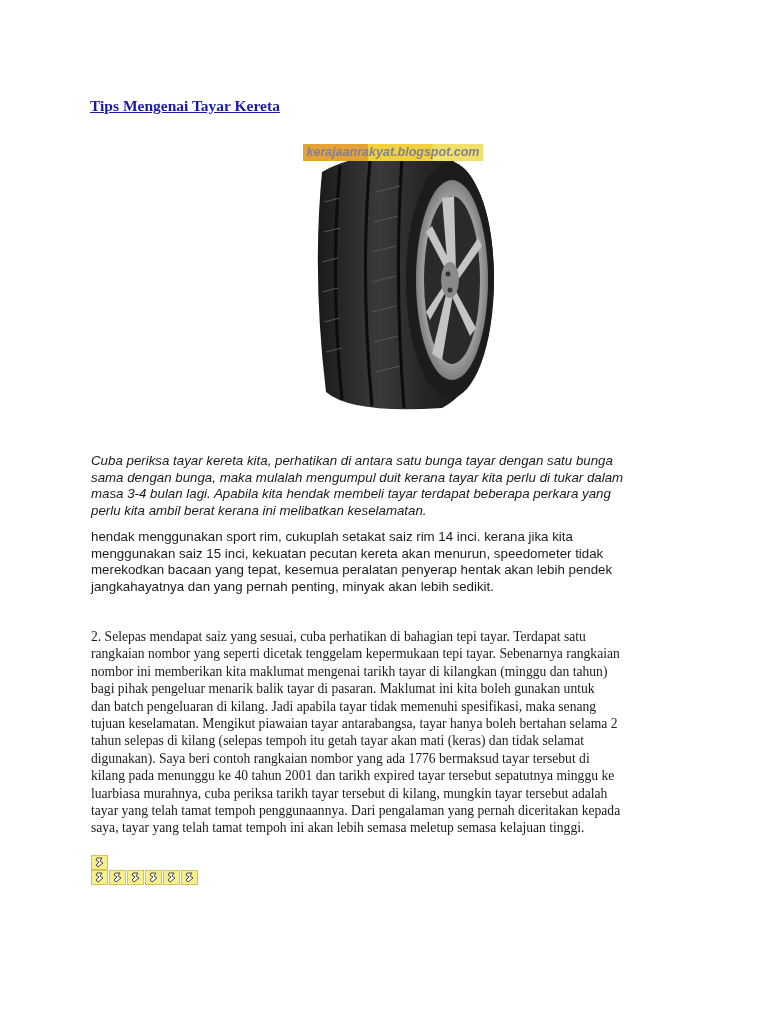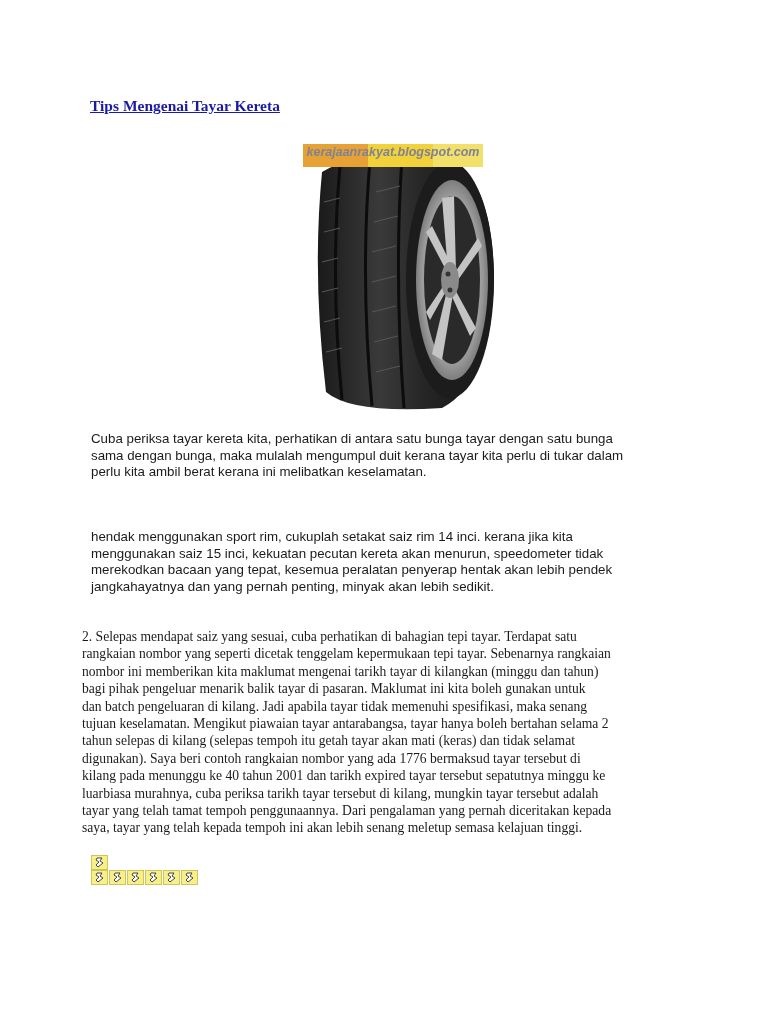--- a/index.html
+++ b/index.html
@@ -4,33 +4,33 @@
   <style>
     html, body { margin: 0; padding: 0; background: #ffffff; }
     body { width: 768px; height: 1024px; position: relative; overflow: hidden; }
     .title {
       position: absolute; left: 90px; top: 97px;
       font-family: "Liberation Serif", serif; font-size: 15.5px; font-weight: bold;
       color: #1a1aa6; text-decoration: underline; white-space: nowrap;
     }
     .figure { position: absolute; left: 292px; top: 142px; width: 206px; height: 268px; }
     .watermark {
-      position: absolute; left: 303px; top: 144px; width: 180px; height: 23px;
+      position: absolute; left: 303px; top: 144px; width: 180px; height: 17px;
       background: linear-gradient(to right, #e7a235 0%, #e7a235 36%, #f2d23a 36%, #f2d23a 72%, #f2e06a 72%, #f2e06a 100%);
       font-family: "Liberation Sans", sans-serif; font-style: italic; font-weight: bold;
       font-size: 12.5px; color: #7f8296; line-height: 17px; text-align: center;
       white-space: nowrap; z-index: 3;
     }
     .sans-block {
       position: absolute; left: 91px; width: 600px;
       font-family: "Liberation Sans", sans-serif; font-size: 13.3px; line-height: 16.6px;
       color: #1b1b1b;
     }
     .serif-block {
-      position: absolute; left: 82px; width: 600px;
+      position: absolute; left: 91px; width: 600px;
       font-family: "Liberation Serif", serif; font-size: 13.6px; line-height: 17.4px;
       color: #1b1b1b;
     }
     .line { display: block; white-space: nowrap; }
     .icon-grid { position: absolute; left: 91px; top: 855px; }
     .icon-row { display: flex; }
     .ic {
       width: 17px; height: 15px; background: #f6ef8a; border: 1px solid #cfc55a;
       box-sizing: border-box; margin-right: 1px; display: flex; align-items: center; justify-content: center;
     }
@@ -92,23 +92,24 @@
       <polygon points="154,140 134,170 138,178 158,142"></polygon>
     </g>
     <ellipse cx="158" cy="138" rx="9" ry="18" fill="#8a8a8a"></ellipse>
     <circle cx="156" cy="132" r="2.5" fill="#333"></circle>
     <circle cx="158" cy="148" r="2.5" fill="#333"></circle>
   </svg>
 </div>
 
 <div class="watermark">kerajaanrakyat.blogspot.com</div>
 
-<div class="sans-block" style="top:431px;">
+<div class="sans-block" style="top:453px;font-style:italic;">
   <span class="line">Cuba periksa tayar kereta kita, perhatikan di antara satu bunga tayar dengan satu bunga</span>
   <span class="line">sama dengan bunga, maka mulalah mengumpul duit kerana tayar kita perlu di tukar dalam</span>
+  <span class="line">masa 3-4 bulan lagi. Apabila kita hendak membeli tayar terdapat beberapa perkara yang</span>
   <span class="line">perlu kita ambil berat kerana ini melibatkan keselamatan.</span>
 </div>
 
 <div class="sans-block" style="top:529px;">
   <span class="line">hendak menggunakan sport rim, cukuplah setakat saiz rim 14 inci. kerana jika kita</span>
   <span class="line">menggunakan saiz 15 inci, kekuatan pecutan kereta akan menurun, speedometer tidak</span>
   <span class="line">merekodkan bacaan yang tepat, kesemua peralatan penyerap hentak akan lebih pendek</span>
   <span class="line">jangkahayatnya dan yang pernah penting, minyak akan lebih sedikit.</span>
 </div>
 
@@ -117,21 +118,21 @@
   <span class="line">rangkaian nombor yang seperti dicetak tenggelam kepermukaan tepi tayar. Sebenarnya rangkaian</span>
   <span class="line">nombor ini memberikan kita maklumat mengenai tarikh tayar di kilangkan (minggu dan tahun)</span>
   <span class="line">bagi pihak pengeluar menarik balik tayar di pasaran. Maklumat ini kita boleh gunakan untuk</span>
   <span class="line">dan batch pengeluaran di kilang. Jadi apabila tayar tidak memenuhi spesifikasi, maka senang</span>
   <span class="line">tujuan keselamatan. Mengikut piawaian tayar antarabangsa, tayar hanya boleh bertahan selama 2</span>
   <span class="line">tahun selepas di kilang (selepas tempoh itu getah tayar akan mati (keras) dan tidak selamat</span>
   <span class="line">digunakan). Saya beri contoh rangkaian nombor yang ada 1776 bermaksud tayar tersebut di</span>
   <span class="line">kilang pada menunggu ke 40 tahun 2001 dan tarikh expired tayar tersebut sepatutnya minggu ke</span>
   <span class="line">luarbiasa murahnya, cuba periksa tarikh tayar tersebut di kilang, mungkin tayar tersebut adalah</span>
   <span class="line">tayar yang telah tamat tempoh penggunaannya. Dari pengalaman yang pernah diceritakan kepada</span>
-  <span class="line">saya, tayar yang telah kepada tempoh ini akan lebih senang meletup semasa kelajuan tinggi.</span>
+  <span class="line">saya, tayar yang telah tamat tempoh ini akan lebih semasa meletup semasa kelajuan tinggi.</span>
 </div>
 
 <div class="icon-grid">
   <div class="icon-row">
     <div class="ic">
       <svg width="11" height="11" viewBox="0 0 11 11">
           <path d="M3 1 L8 1 L6 4 L9 6 L4 10 L2 8 L5 5 L2 3 Z" fill="#fff" stroke="#333" stroke-width="0.9"></path>
         </svg>
     </div>
   </div>

